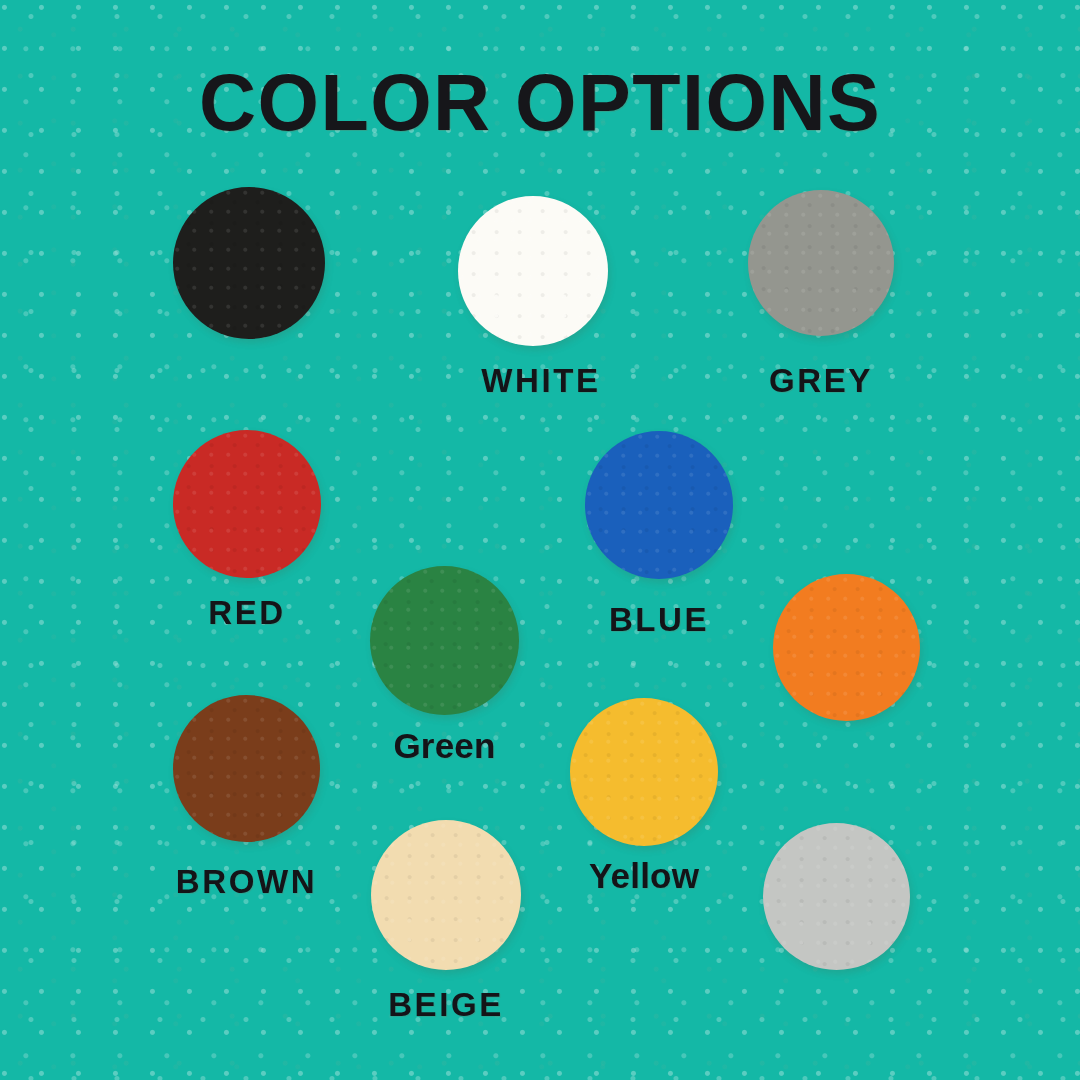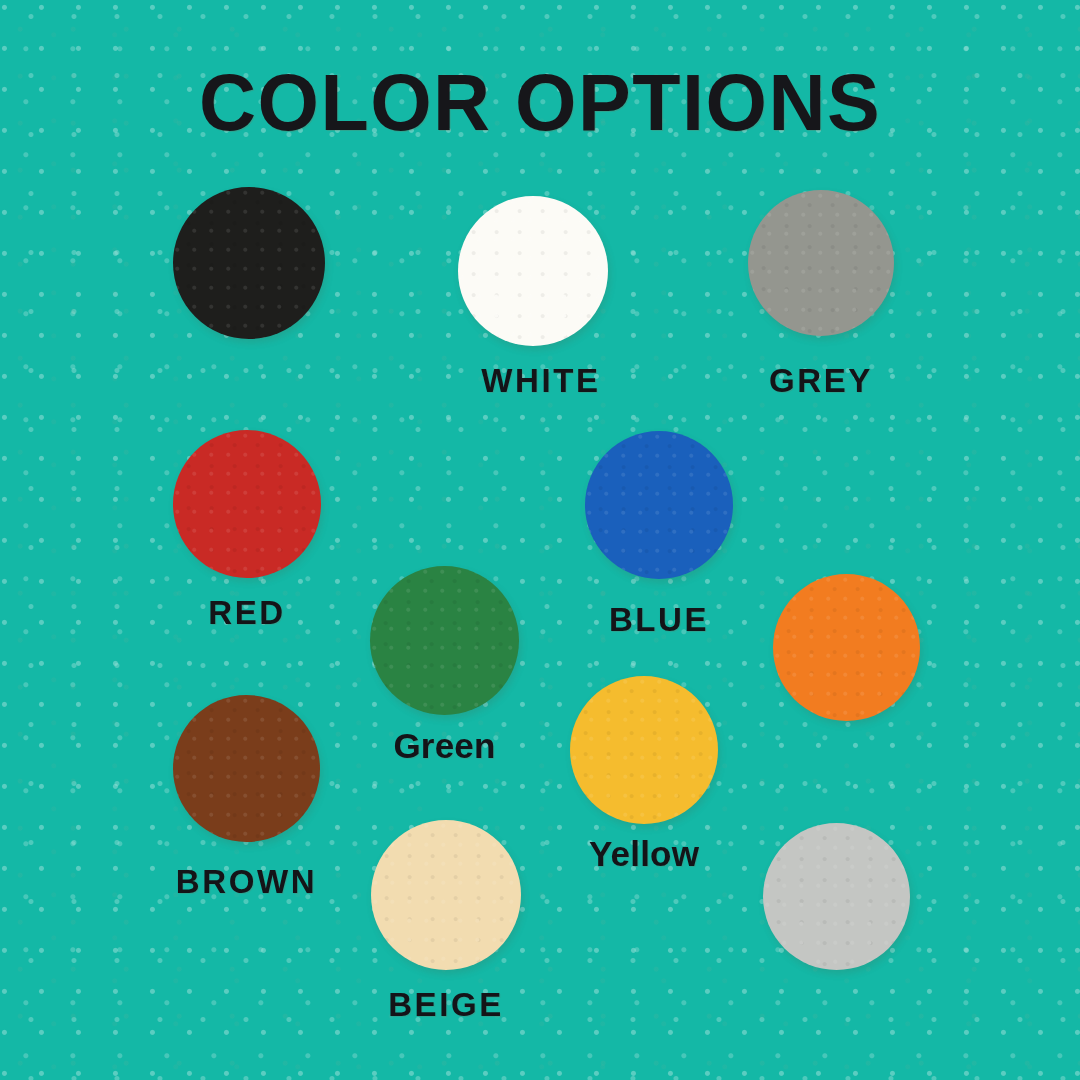--- a/index.html
+++ b/index.html
@@ -134,21 +134,21 @@
         <div class="swatch-dot" style="width: 149px; height: 149px; background-color: rgb(42, 131, 67);"></div>
         <div class="swatch-label title" style="top: 160px;">Green</div>
       </div>
       <div class="swatch" style="left: 773px; top: 574px; width: 147px; height: 147px;">
         <div class="swatch-dot" style="width: 147px; height: 147px; background-color: rgb(242, 124, 32);"></div>
       </div>
       <div class="swatch" style="left: 173px; top: 695px; width: 147px; height: 147px;">
         <div class="swatch-dot" style="width: 147px; height: 147px; background-color: rgb(122, 61, 27);"></div>
         <div class="swatch-label upper" style="top: 168px; text-align: center;">BROWN</div>
       </div>
-      <div class="swatch" style="left: 570px; top: 676px; width: 148px; height: 148px;">
+      <div class="swatch" style="left: 570px; top: 698px; width: 148px; height: 148px;">
         <div class="swatch-dot" style="width: 148px; height: 148px; background-color: rgb(245, 188, 46);"></div>
         <div class="swatch-label title" style="top: 158px;">Yellow</div>
       </div>
       <div class="swatch" style="left: 371px; top: 820px; width: 150px; height: 150px;">
         <div class="swatch-dot" style="width: 150px; height: 150px; background-color: rgb(242, 220, 176);"></div>
         <div class="swatch-label upper" style="top: 166px;">BEIGE</div>
       </div>
       <div class="swatch" style="left: 763px; top: 823px; width: 147px; height: 147px;">
         <div class="swatch-dot" style="width: 147px; height: 147px; background-color: rgb(196, 198, 195);"></div>
       </div>

